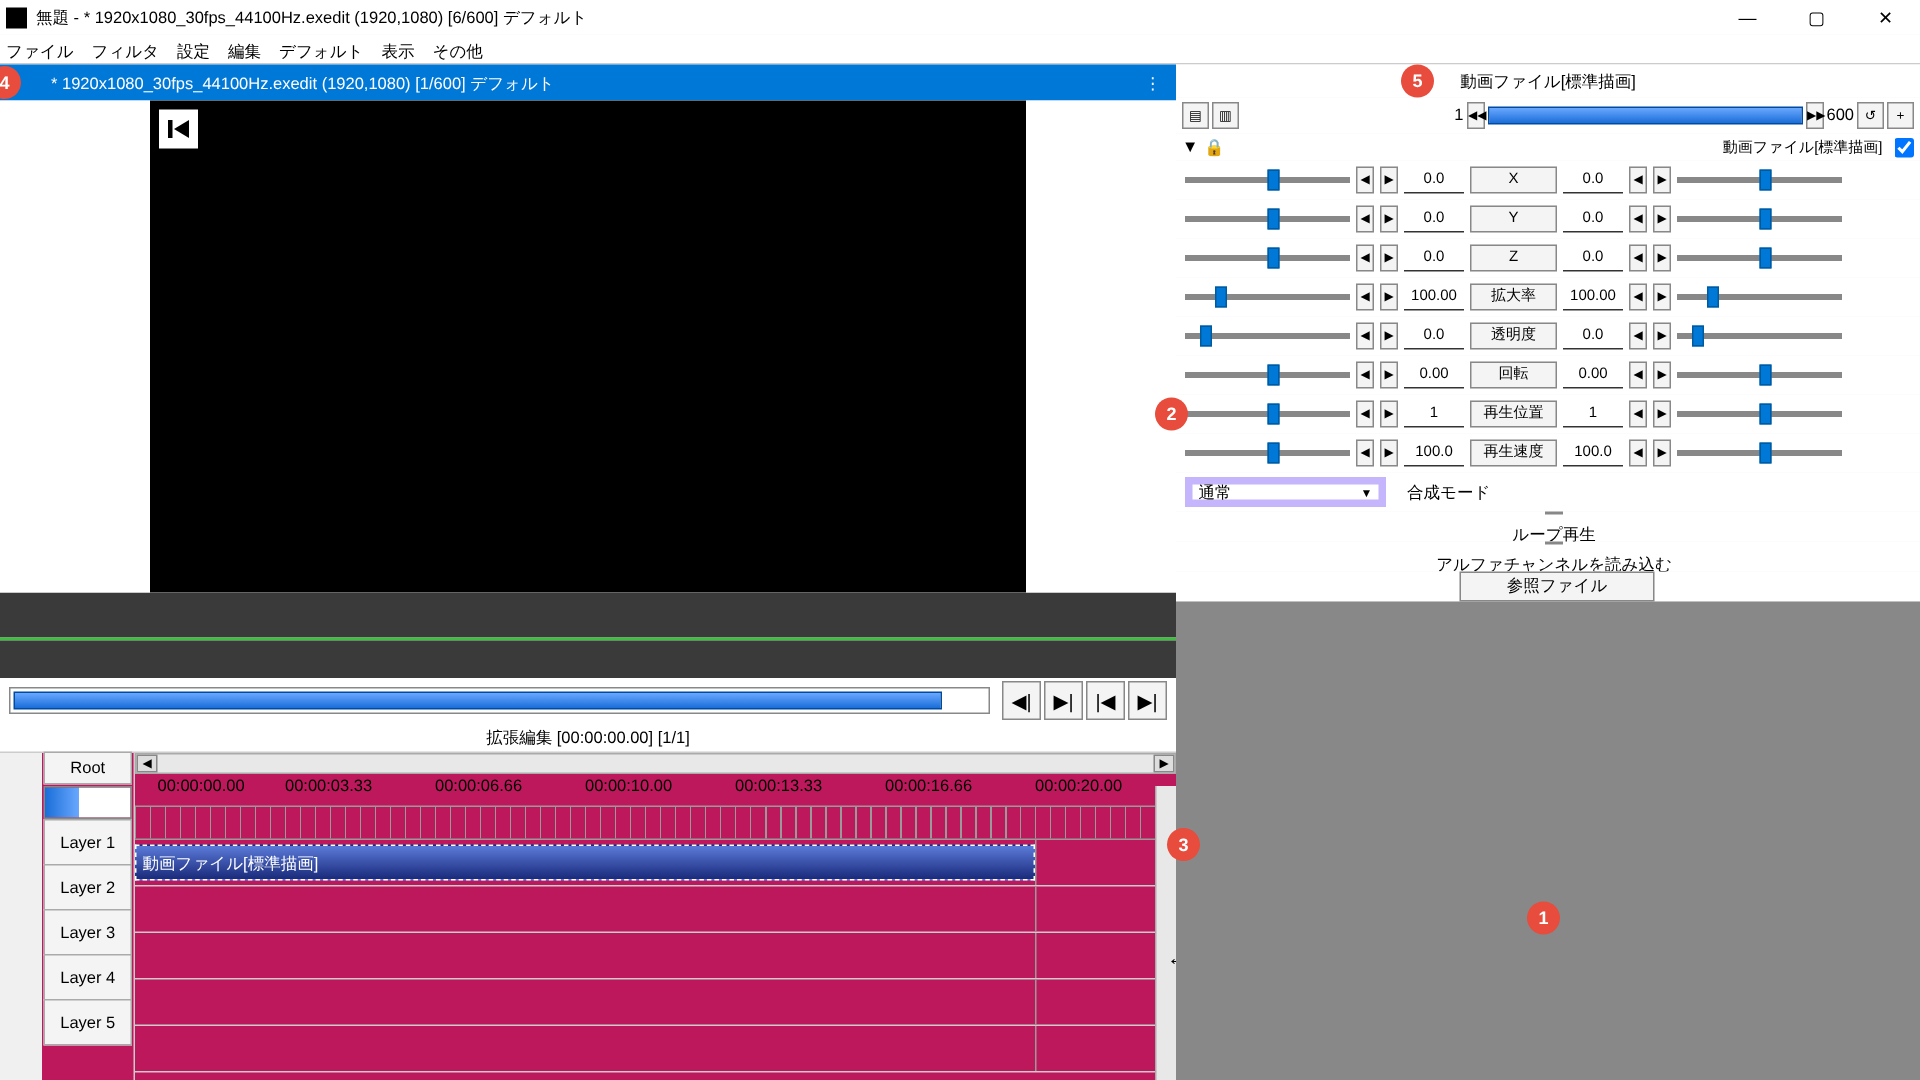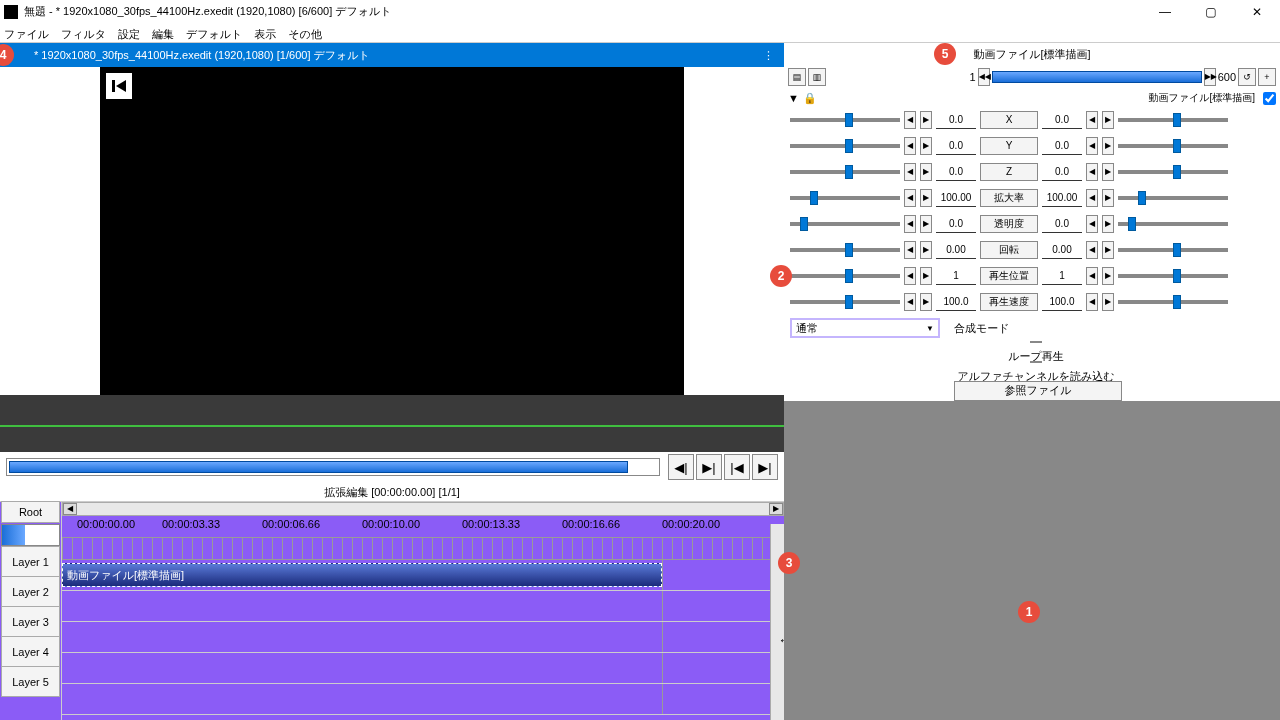--- a/index.html
+++ b/index.html
@@ -19,21 +19,21 @@
 .preview-black { width: 584px; height: 328px; background: #000; margin-top: 0; position: relative; }
 .preview-icon { position: absolute; top: 6px; left: 6px; width: 26px; height: 26px; background: #fff; display: flex; align-items: center; justify-content: center; }
 .dark-strip { height: 30px; background: #3a3a3a; }
 .green-line { height: 2px; background: #3fbf3f; }
 .dark-strip2 { height: 25px; background: #3a3a3a; }
 .player-controls { height: 30px; background: #fff; display: flex; align-items: center; padding: 4px 6px; gap: 2px; }
 .seek-track { flex: 1; height: 18px; border: 1px solid #888; background: #fff; position: relative; margin-right: 6px; }
 .seek-fill { height: 12px; background: linear-gradient(#6aa8ff,#1a6ed8); margin: 2px; width: 95%; border: 1px solid #004a9f; }
 .pbtn { width: 26px; height: 26px; border: 1px solid #888; background: #f4f4f4; display: flex; align-items: center; justify-content: center; font-size: 13px; }
 .timeline-header { height: 20px; background: #fff; text-align: center; line-height: 20px; border-bottom: 1px solid #ccc; }
-.timeline-body { flex: 1; background: #8b5cf6; display: flex; position: relative; }
+.timeline-body { flex: 1; background: #be185d; display: flex; position: relative; margin-left: 28px; }
 .layer-labels { width: 62px; border-right: 1px solid #ccc; }
 .layer-label { height: 31px; border-bottom: 1px solid #ccc; display: flex; align-items: center; justify-content: center; background: #f4f4f4; border: 1px solid #aaa; margin: -1px 1px 0 1px; }
 .root-label { height: 22px; }
 .zoom-strip { height: 22px; background: linear-gradient(90deg, #1a6ed8 0%, #6aa8ff 40%, #fff 40%, #fff 100%); border: 1px solid #888; margin: 1px; }
 .timeline-tracks { flex: 1; position: relative; }
 .time-ruler { height: 22px; border-bottom: 1px solid #999; position: relative; font-size: 10px; }
 .time-ruler span { position: absolute; top: 2px; }
 .tick-area { height: 22px; border-bottom: 1px solid #999; background: repeating-linear-gradient(90deg, #999 0, #999 1px, transparent 1px, transparent 10px); }
 .track-row { height: 31px; border-bottom: 1px solid #ccc; position: relative; }
 .clip { position: absolute; top: 3px; height: 24px; left: 0; width: 600px; border: 1px solid #333; display: flex; align-items: center; padding-left: 4px; color: #fff; font-size: 11px; }
@@ -49,25 +49,25 @@
 .prop-toolbar .spacer { flex: 1; }
 .prop-toolbar .frame-track { width: 210px; height: 12px; background: linear-gradient(#6aa8ff,#1a6ed8); border: 1px solid #004a9f; }
 .prop-expand { height: 18px; background: #fff; padding-left: 4px; display: flex; align-items: center; gap: 4px; }
 .prop-expand .label-right { margin-left: auto; margin-right: 4px; font-size: 10px; }
 .prop-row { height: 26px; background: #fff; display: flex; align-items: center; padding: 0 6px; gap: 4px; }
 .slider { width: 110px; height: 4px; background: #888; position: relative; }
 .slider .thumb { position: absolute; top: -5px; width: 8px; height: 14px; background: #0078d7; border: 1px solid #005a9e; }
 .nudge { width: 12px; height: 18px; border: 1px solid #888; background: #f4f4f4; font-size: 8px; text-align: center; line-height: 16px; }
 .valbox { width: 40px; height: 18px; border-bottom: 1px solid #333; text-align: center; line-height: 18px; font-size: 10px; }
 .labelbtn { width: 58px; height: 18px; border: 1px solid #888; background: #f4f4f4; text-align: center; line-height: 16px; font-size: 10px; }
-.dropdown { width: 150px; height: 20px; border: 2px solid #c4b5fd; background: #fff; display: flex; align-items: center; padding: 0 4px; }
+.dropdown { width: 134px; height: 20px; border: 5px solid #c4b5fd; background: #fff; display: flex; align-items: center; padding: 0 4px; }
 .dropdown .arrow { margin-left: auto; font-size: 8px; }
 .checkbox-row { height: 20px; display: flex; align-items: center; padding-left: 8px; gap: 6px; background: #fff; flex-direction: column; }
 .checkbox { width: 12px; height: 12px; border: 1px solid #888; background: #fff; }
-.ref-btn { width: 168px; height: 20px; border: 1px solid #888; background: #f4f4f4; text-align: center; line-height: 18px; margin-left: 4px; font-family: Liberation Mono, monospace; }
+.ref-btn { width: 130px; height: 20px; border: 1px solid #888; background: #f4f4f4; text-align: center; line-height: 18px; margin-left: 4px; }
 .gray-fill { flex: 1; background: #888; position: relative; }
 .resize-cursor { position: absolute; font-size: 14px; color: #000; }
 </style>
 </head>
 <body>
 
 <div class="titlebar">
   <div class="icon"></div>
   <div class="title">無題 - * 1920x1080_30fps_44100Hz.exedit (1920,1080)  [6/600]  デフォルト</div>
   <div class="winbtn">—</div>

